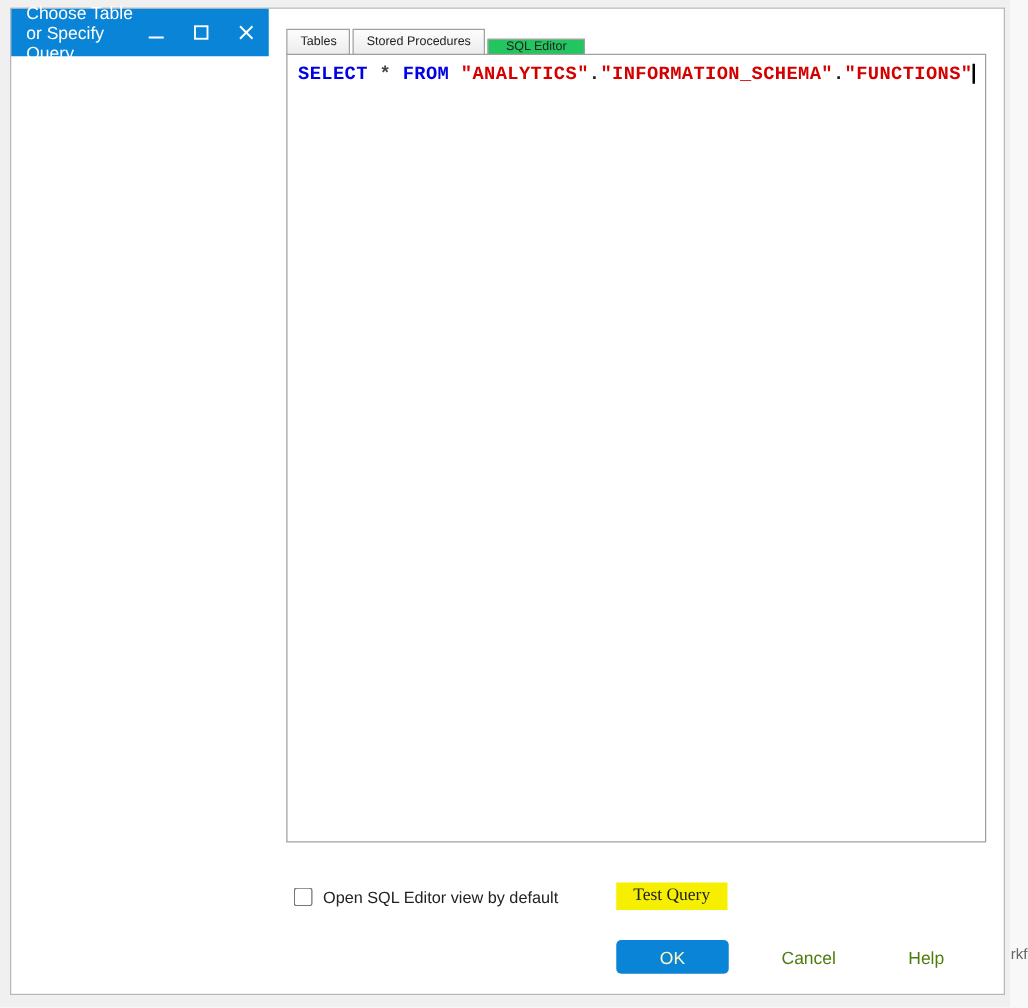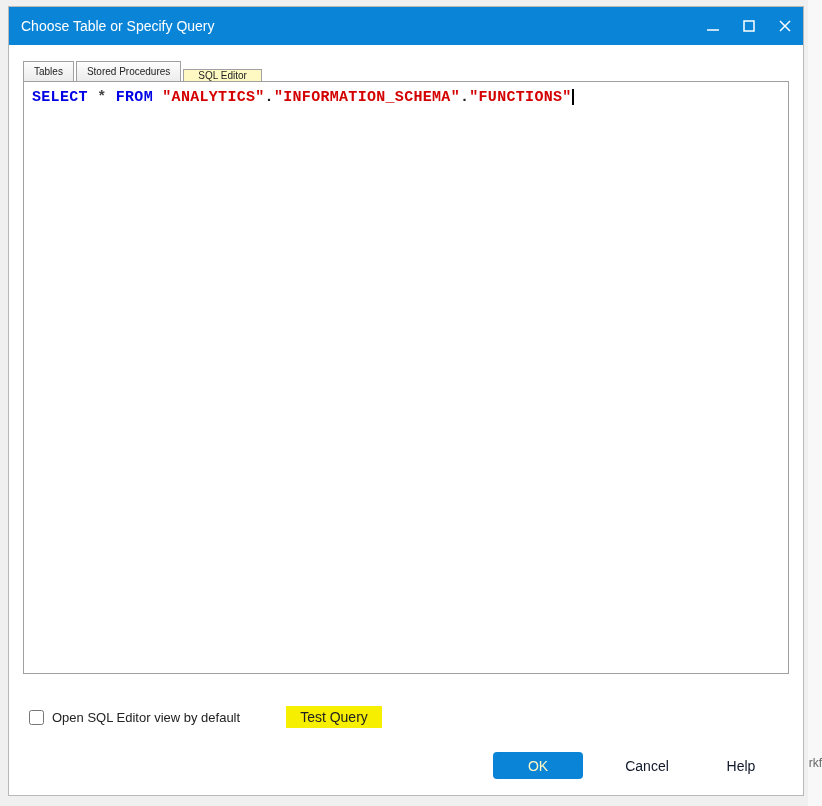--- a/index.html
+++ b/index.html
@@ -17,21 +17,21 @@
     }
     .dialog {
       position: absolute;
       left: 8px;
       top: 6px;
       width: 796px;
       height: 790px;
       background: #ffffff;
       border: 1px solid #b8b8b8;
       display: flex;
-      flex-direction: column;
+      flex-direction: row;
     }
     .titlebar {
       background: #0a84d7;
       color: #ffffff;
       height: 38px;
       display: flex;
       align-items: center;
       padding: 0 10px 0 12px;
     }
     .titlebar-title {
@@ -73,21 +73,21 @@
       background: linear-gradient(#fdfdfd, #ececec);
       padding: 4px 10px 4px 10px;
       font-size: 10px;
       color: #222;
       margin-right: 2px;
       cursor: pointer;
       position: relative;
       top: 1px;
     }
     .tab.active {
-      background: #fef9c3;
+      background: #22c55e;
       padding: 0 14px;
     }
     .editor-container {
       border: 1px solid #a0a0a0;
       background: #ffffff;
       flex: 1;
       margin-top: 0;
       overflow: auto;
     }
     .sql-editor {
@@ -129,41 +129,42 @@
       font-size: 13px;
       color: #222;
     }
     .test-query-btn {
       background: #f6f000;
       padding: 3px 14px;
       font-size: 14px;
       color: #222;
       border: none;
       cursor: pointer;
+      font-family: Liberation Serif, serif;
     }
     .button-row {
       display: flex;
       justify-content: flex-end;
       align-items: center;
       gap: 34px;
       margin-top: 24px;
       padding-right: 18px;
       padding-bottom: 4px;
     }
     .btn {
       min-width: 84px;
       height: 27px;
       display: flex;
       align-items: center;
       justify-content: center;
       font-size: 14px;
       cursor: pointer;
       border: none;
       background: transparent;
-      color: #0f172a;
+      color: #4d7c0f;
     }
     .btn.primary {
       background: #0a84d7;
       color: #fef9c3;
       border-radius: 4px;
       min-width: 90px;
     }
     .btn.secondary {
       min-width: 60px;
     }

